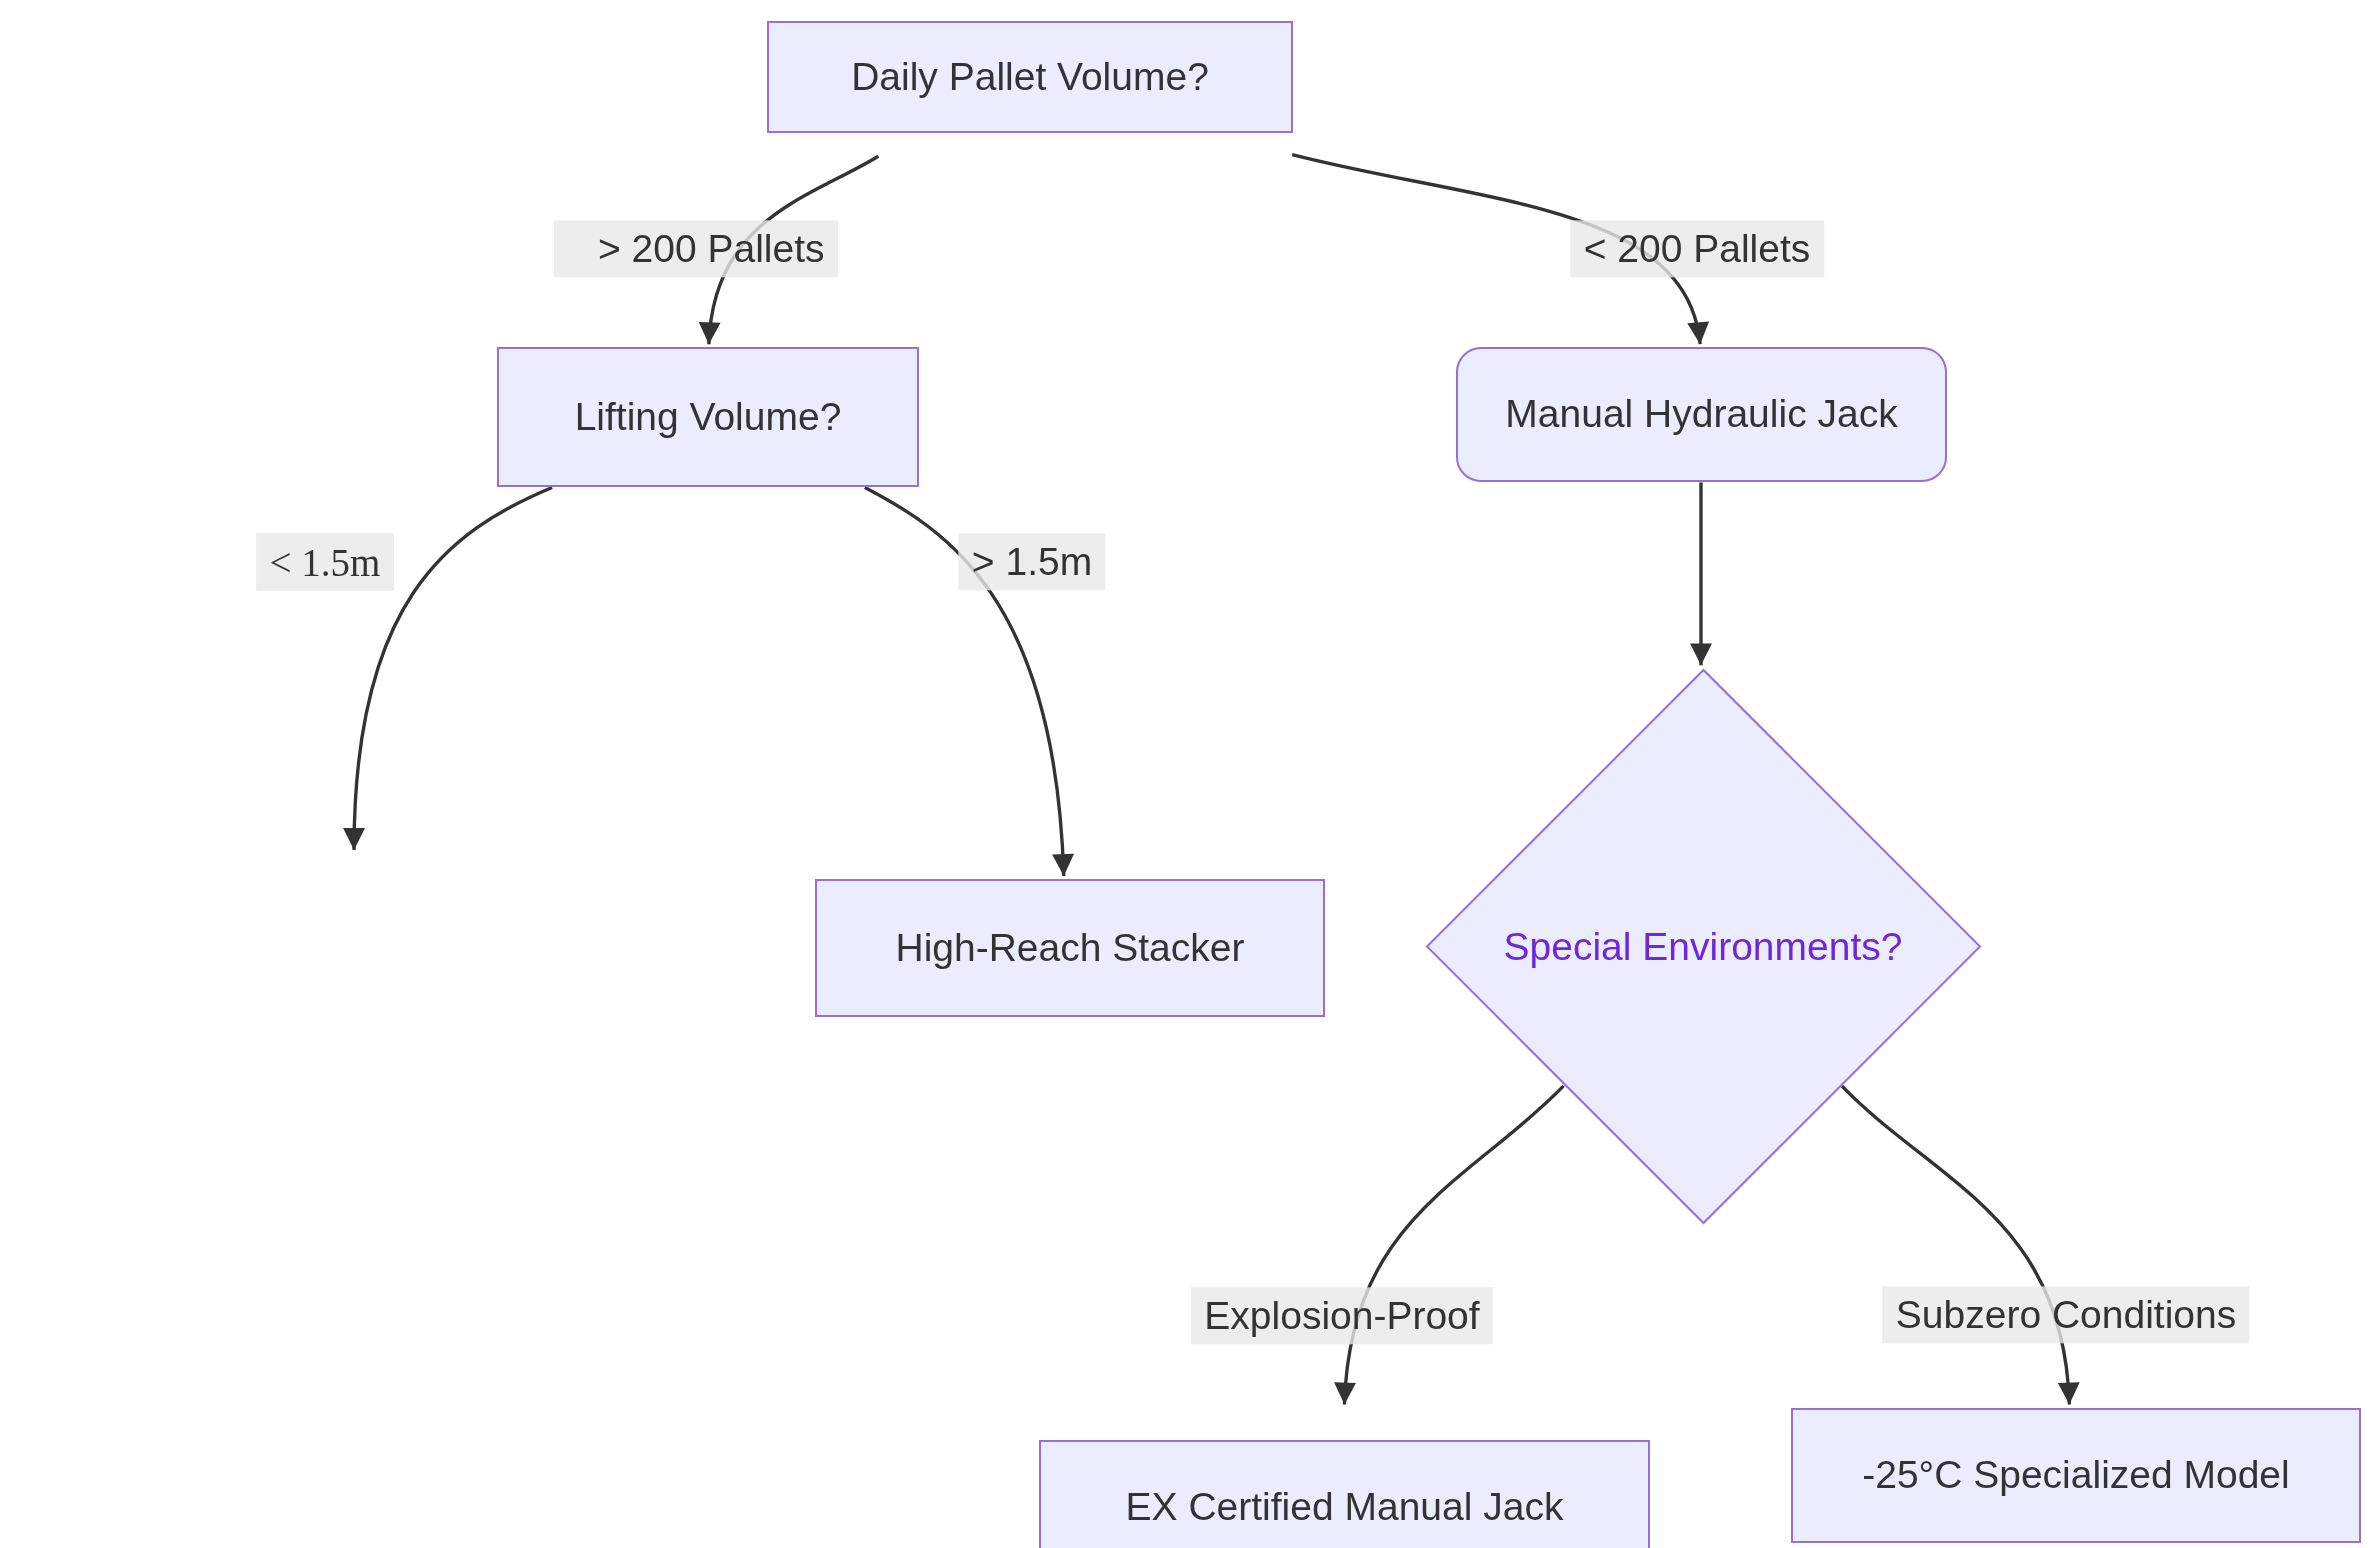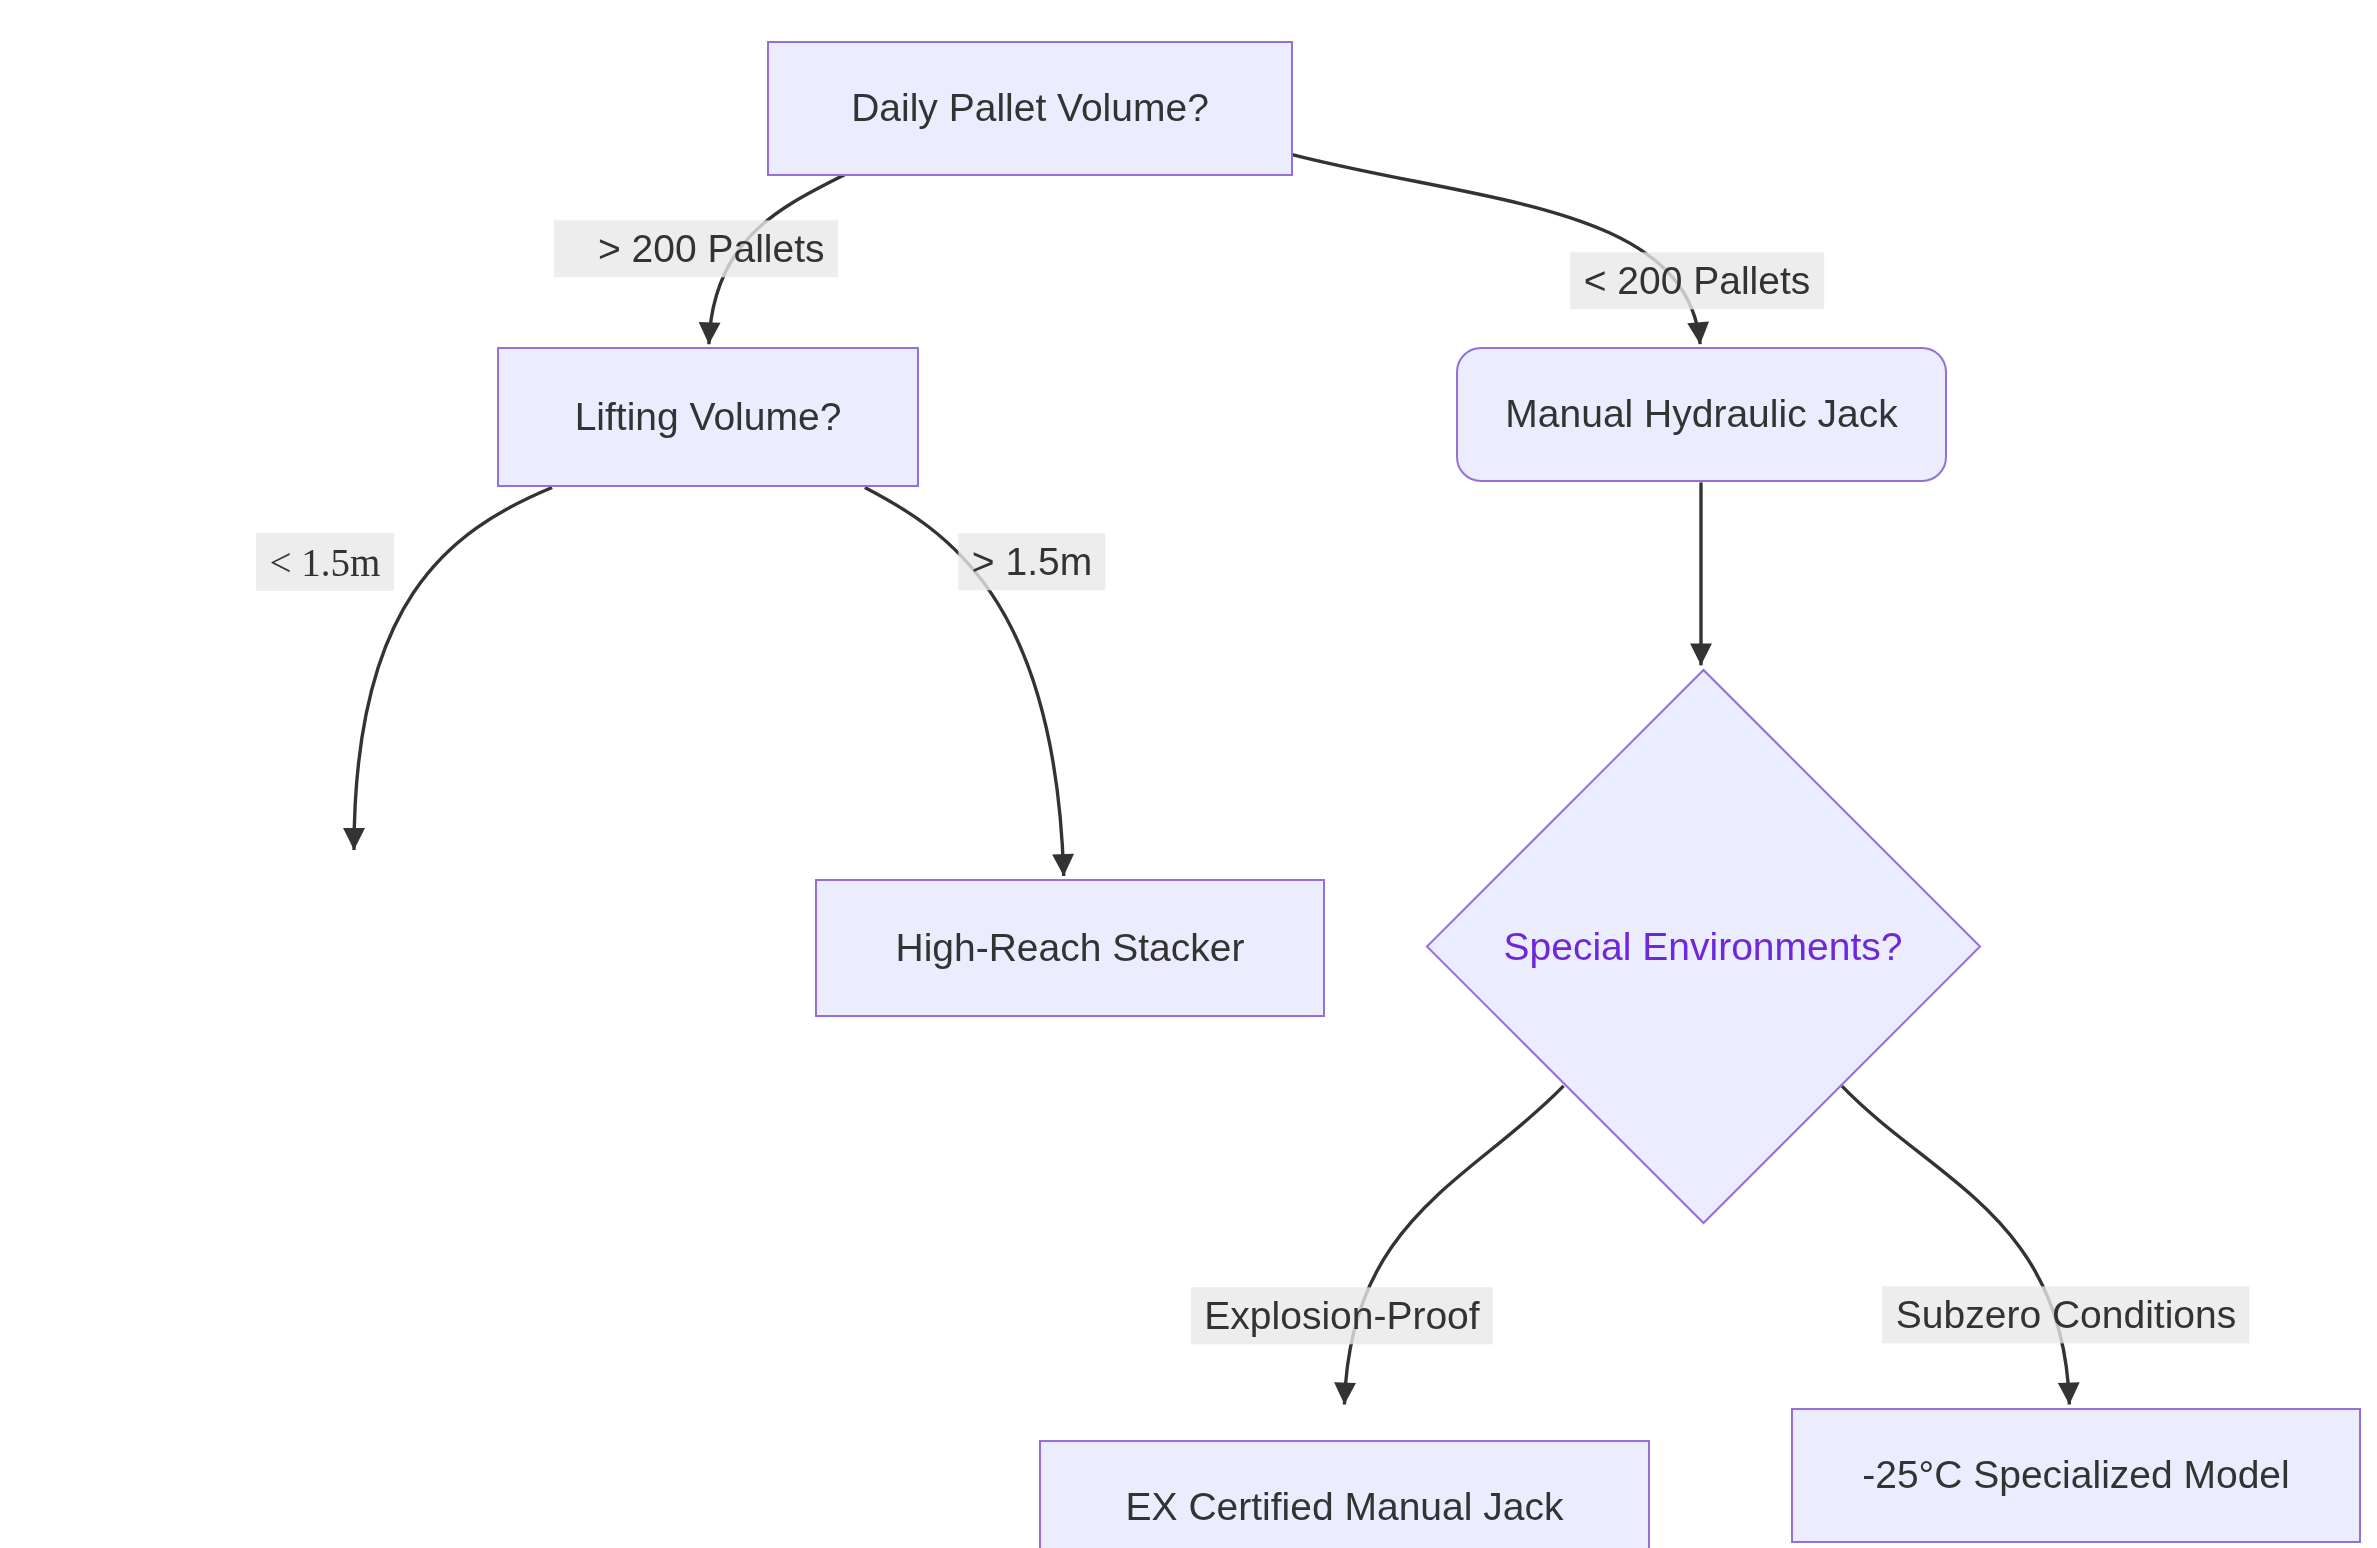--- a/index.html
+++ b/index.html
@@ -62,27 +62,27 @@
     <path d="M 1042 185 C 962 234, 846 258, 841 408" fill="none" stroke="#333333" stroke-width="4" marker-end="url(#arrow)"></path>
     <path d="M 1533 183 C 1755 240, 2002 242, 2017 408" fill="none" stroke="#333333" stroke-width="4" marker-end="url(#arrow)"></path>
     <path d="M 655 578 C 530 630, 420 715, 420 1008" fill="none" stroke="#333333" stroke-width="4" marker-end="url(#arrow)"></path>
     <path d="M 1026 578 C 1122 628, 1252 710, 1262 1039" fill="none" stroke="#333333" stroke-width="4" marker-end="url(#arrow)"></path>
     <path d="M 2018 572 L 2018 789" fill="none" stroke="#333333" stroke-width="4" marker-end="url(#arrow)"></path>
     <path d="M 1855 1288 C 1747 1400, 1601 1444, 1595 1666" fill="none" stroke="#333333" stroke-width="4" marker-end="url(#arrow)"></path>
     <path d="M 2185 1288 C 2293 1400, 2449 1444, 2455 1666" fill="none" stroke="#333333" stroke-width="4" marker-end="url(#arrow)"></path>
   </svg>
 
   <div class="edge-label" style="left:696px; top:249px;padding-left:44px;">&gt; 200 Pallets</div>
-  <div class="edge-label" style="left:1697px; top:249px;margin-top:32px;">&lt; 200 Pallets</div>
+  <div class="edge-label" style="left:1697px; top:249px;">&lt; 200 Pallets</div>
   <div class="edge-label" style="left:325px; top:562px;font-family:Liberation Serif, serif;">&lt; 1.5m</div>
   <div class="edge-label" style="left:1032px; top:562px;">&gt; 1.5m</div>
   <div class="edge-label" style="left:1342px; top:1316px;">Explosion-Proof</div>
   <div class="edge-label" style="left:2066px; top:1315px;">Subzero Conditions</div>
 
-  <div class="node" style="left:767px; top:21px; width:526px; height:135px;margin-top:20px;">
+  <div class="node" style="left:767px; top:21px; width:526px; height:112px;">
     <span class="node-label">Daily Pallet Volume?</span>
   </div>
 
   <div class="node" style="left:497px; top:347px; width:422px; height:140px;">
     <span class="node-label">Lifting Volume?</span>
   </div>
 
   <div class="node rounded" style="left:1456px; top:347px; width:491px; height:135px;">
     <span class="node-label">Manual Hydraulic Jack</span>
   </div>

